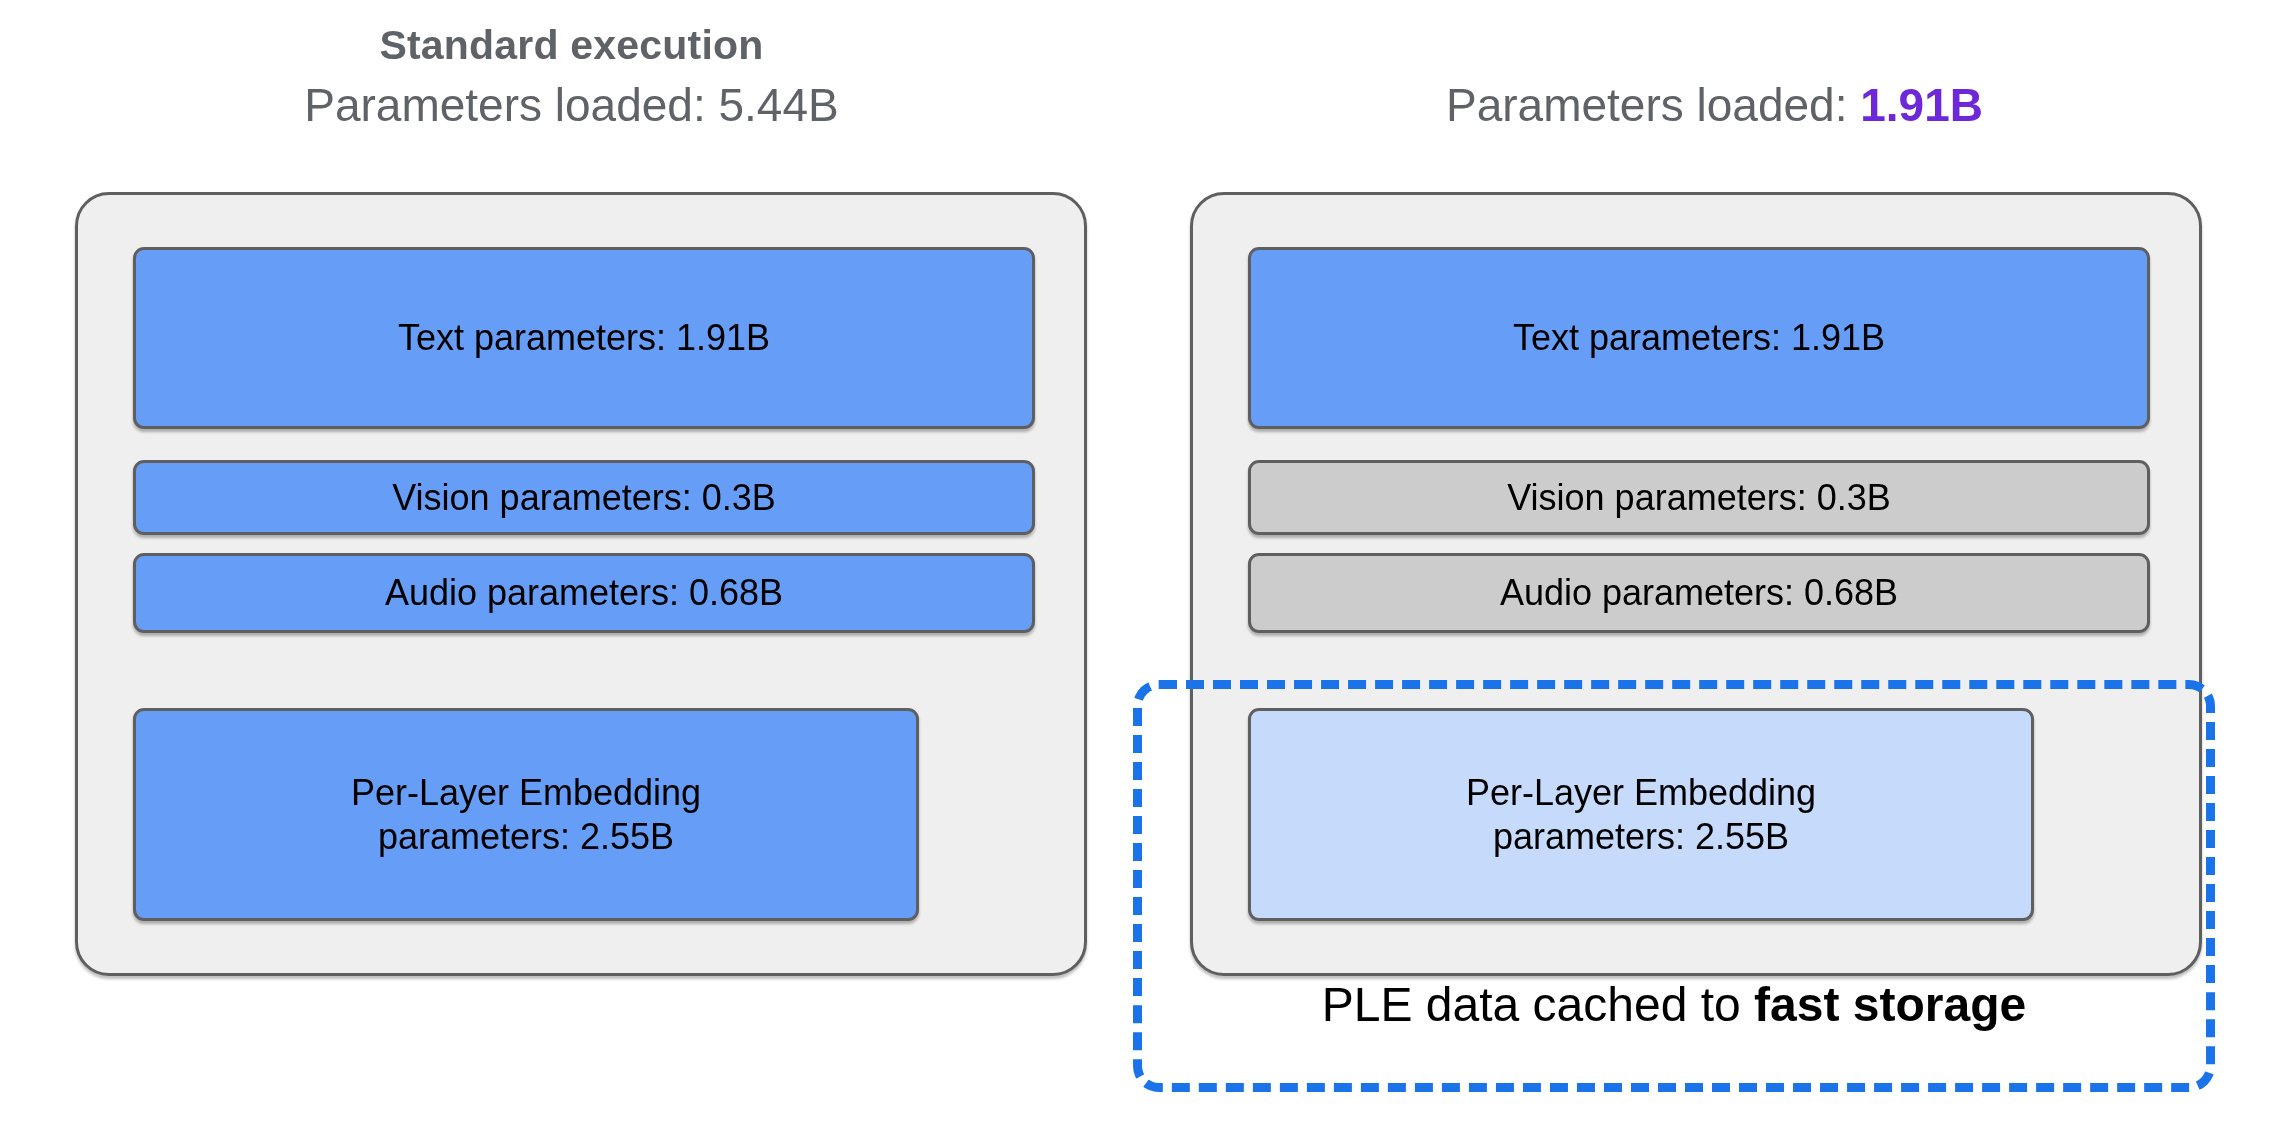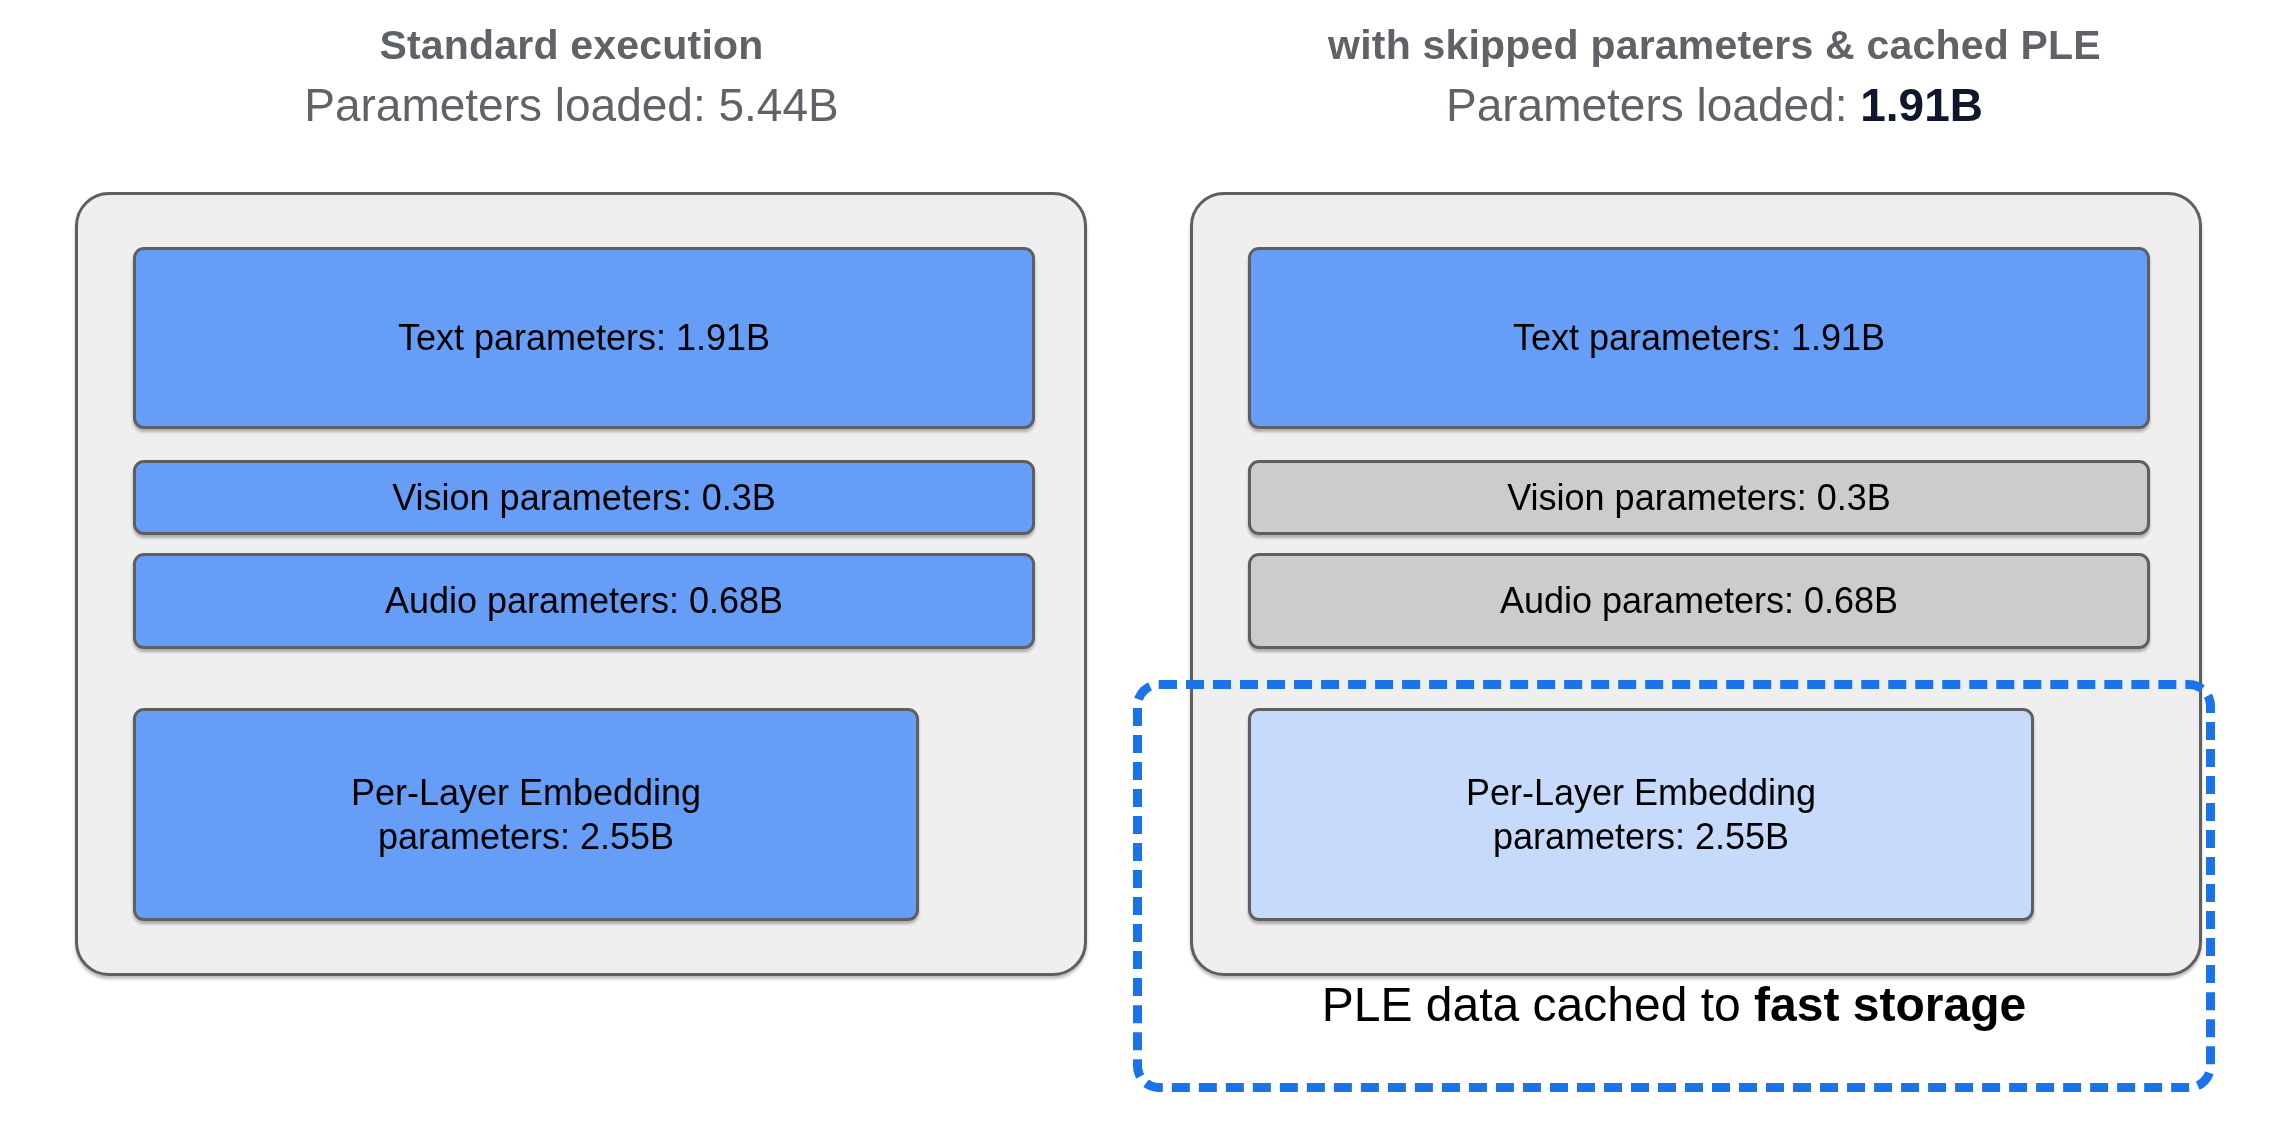--- a/index.html
+++ b/index.html
@@ -45,21 +45,21 @@
     position: absolute;
     top: 78px;
     left: 0;
     width: 100%;
     text-align: center;
     font-size: 46px;
     font-weight: normal;
     color: #5f6368;
     white-space: nowrap;
   }
-  .col-subtitle .strong { font-weight: bold; color: #0f172a; }
+  .col-subtitle .strong { font-weight: bold; color: #6d28d9; }
 
   
   .panel {
     position: absolute;
     background: #efefef;
     border: 3px solid #5f5f5f;
     border-radius: 34px;
     box-sizing: border-box;
     box-shadow: 0 3px 3px rgba(0,0,0,0.25);
   }
@@ -81,21 +81,21 @@
     line-height: 1.22;
     box-shadow: 0 3px 3px rgba(0,0,0,0.28);
   }
   .block.blue   { background: #669df6; }
   .block.grey   { background: #cccccc; }
   .block.lblue  { background: #c6dafc; }
 
   
   .b-text   { left: 55px; top: 52px;  width: 902px; height: 182px; }
   .b-vision { left: 55px; top: 265px; width: 902px; height: 75px;  }
-  .b-audio  { left: 55px; top: 358px; width: 902px; height: 96px; }
+  .b-audio  { left: 55px; top: 358px; width: 902px; height: 80px; }
   .b-ple    { left: 55px; top: 513px; width: 786px; height: 213px; }
 
   
   .cache-box {
     position: absolute;
     left: 1133px;
     top: 680px;
     width: 1082px;
     height: 412px;
     box-sizing: border-box;
@@ -136,21 +136,20 @@
 
       <div class="block blue b-audio">Audio parameters: 0.68B</div>
 
       <div class="block blue b-ple">Per-Layer Embedding<br>parameters: 2.55B</div>
 
     </div>
   </div>
 
   <div class="column right">
 
-    <div class="col-title">with skipped parameters &amp; cached PLE</div>
 
     <div class="col-subtitle">
       <span>Parameters loaded: </span><span class="strong">1.91B</span>
     </div>
 
     <div class="panel">
 
       <div class="block blue b-text">Text parameters: 1.91B</div>
 
       <div class="block grey b-vision">Vision parameters: 0.3B</div>

